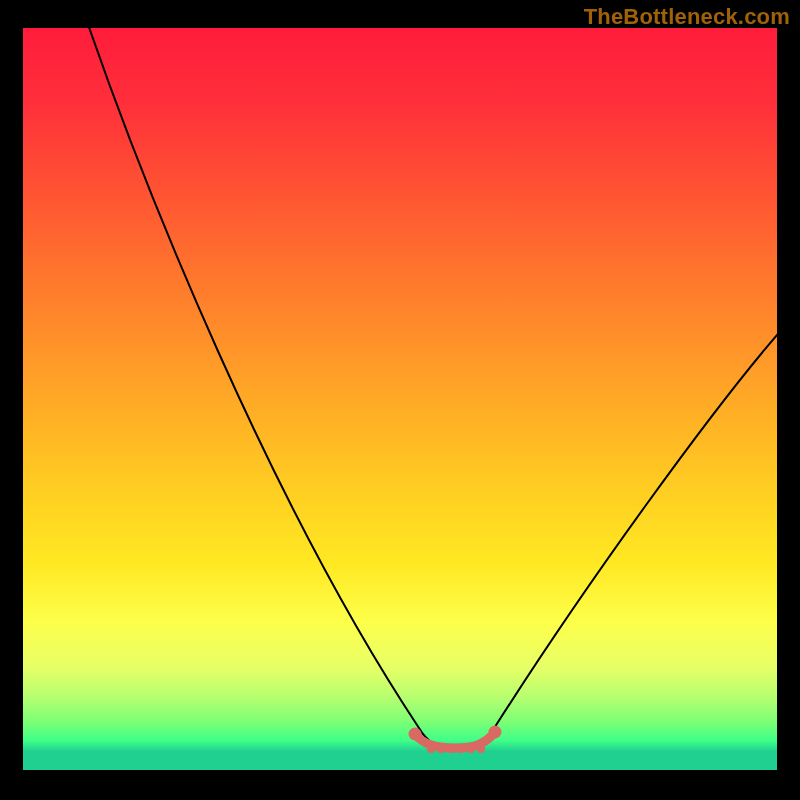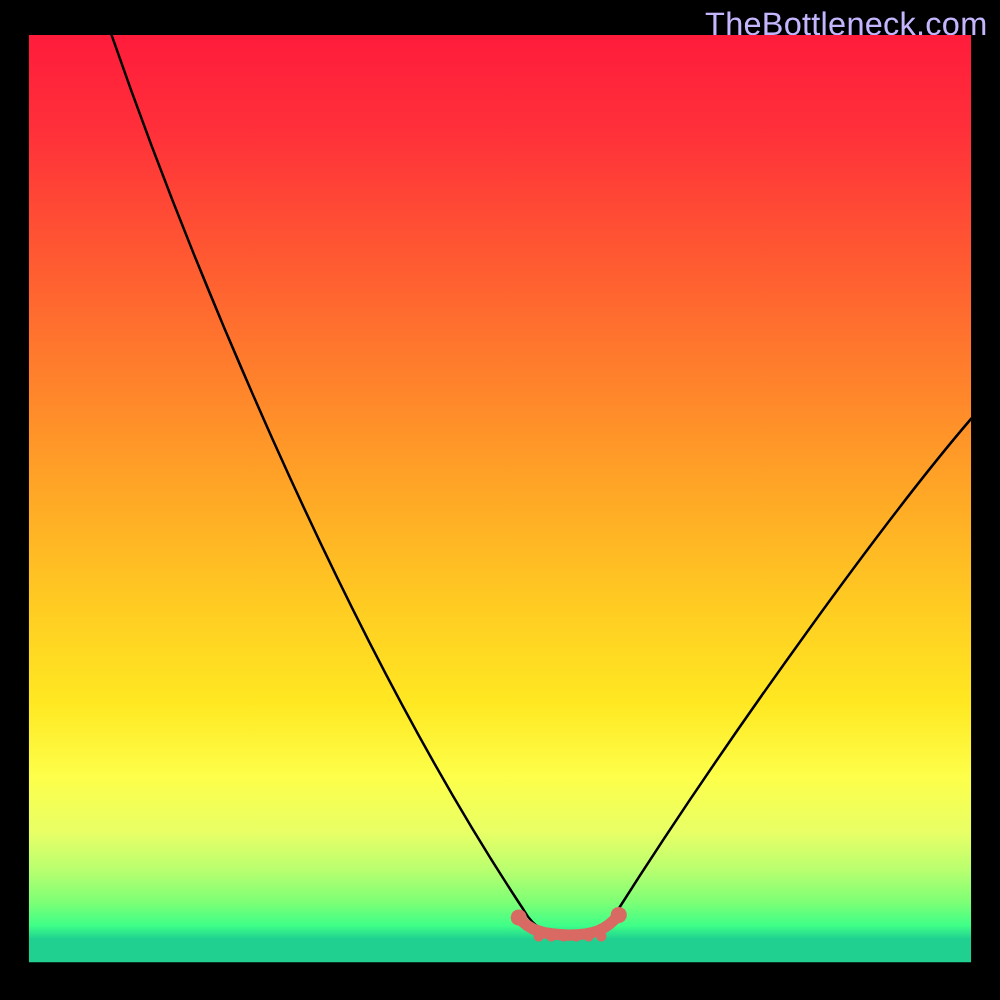--- a/index.html
+++ b/index.html
@@ -14,23 +14,23 @@
   .frame {
     position: relative;
     width: 800px;
     height: 800px;
     background: #000;
   }
   .watermark {
     position: absolute;
     top: 4px;
     right: 10px;
-    color: #c4b5fd;
-    font-size: 26px;
-    font-weight: 400;
+    color: #a16207;
+    font-size: 22px;
+    font-weight: 700;
     letter-spacing: 0.2px;
     user-select: none;
   }
   .plot {
     position: absolute;
     left: 23px;
     top: 28px;
     width: 754px;
     height: 742px;
     overflow: hidden;

